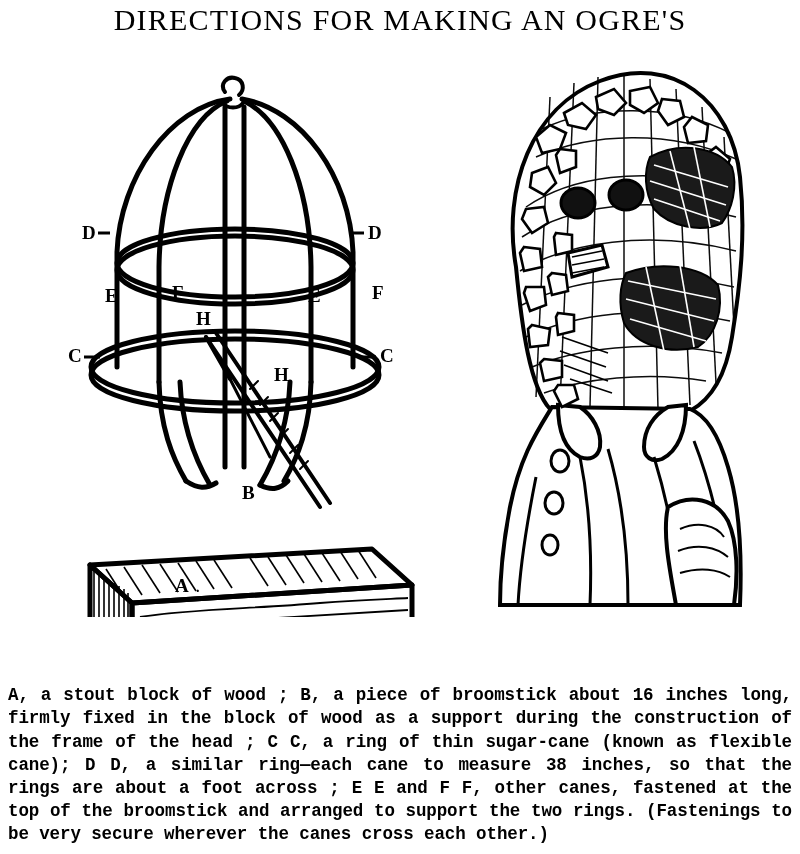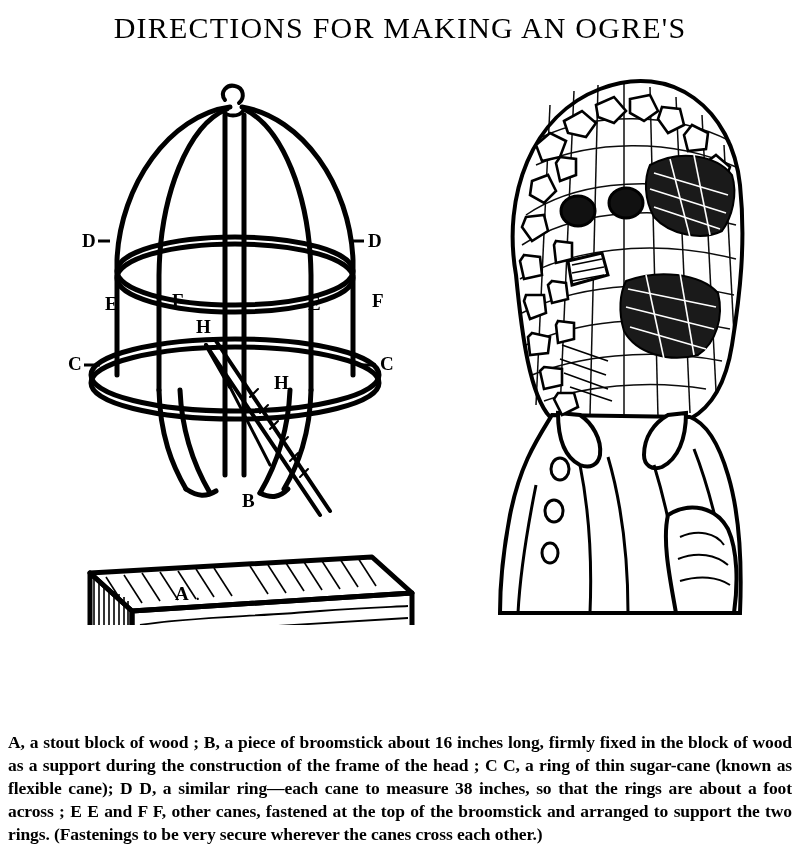--- a/index.html
+++ b/index.html
@@ -15,21 +15,21 @@
     color: #000000;
   }
   .page {
     position: relative;
     width: 800px;
     height: 854px;
     background: #ffffff;
   }
   
   .title-block {
-    padding-top: 10px;
+    padding-top: 2px;
     text-align: center;
   }
   .title-line {
     font-family: "Liberation Serif", serif;
     font-weight: normal;
     letter-spacing: 1px;
     line-height: 1.18;
     white-space: nowrap;
   }
   .title-line-1 {
@@ -53,21 +53,21 @@
   }
   .fig-left { left: 20px; width: 420px; height: 580px; }
   .fig-right { left: 440px; width: 350px; height: 580px; }
 
   
   .caption {
     position: absolute;
     left: 8px;
     right: 8px;
     bottom: 8px;
-    font-family: Liberation Serif, serif;
+    font-family: Liberation Mono, monospace;
     font-size: 17.5px;
     line-height: 1.32;
     text-align: justify;
     font-weight: bold;
     letter-spacing: -0.1px;
   }
   .caption p { margin: 0; }
   svg { display: block; }
 </style>
 </head>

